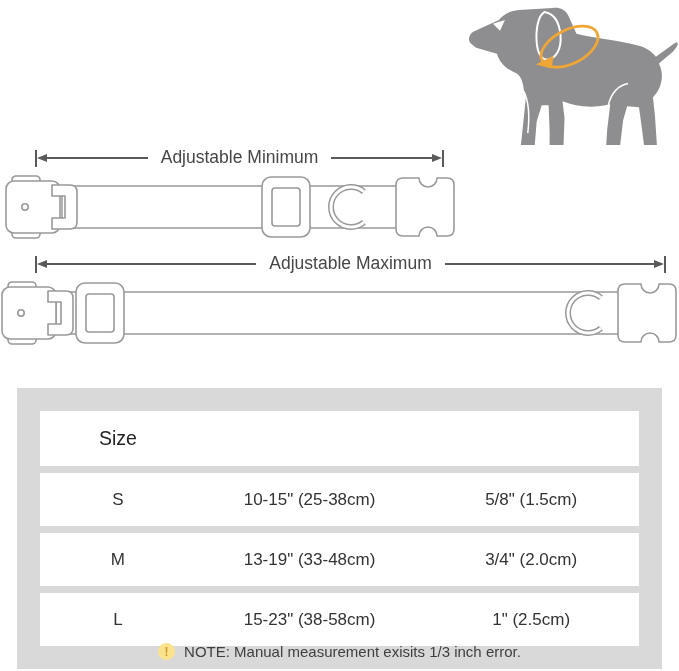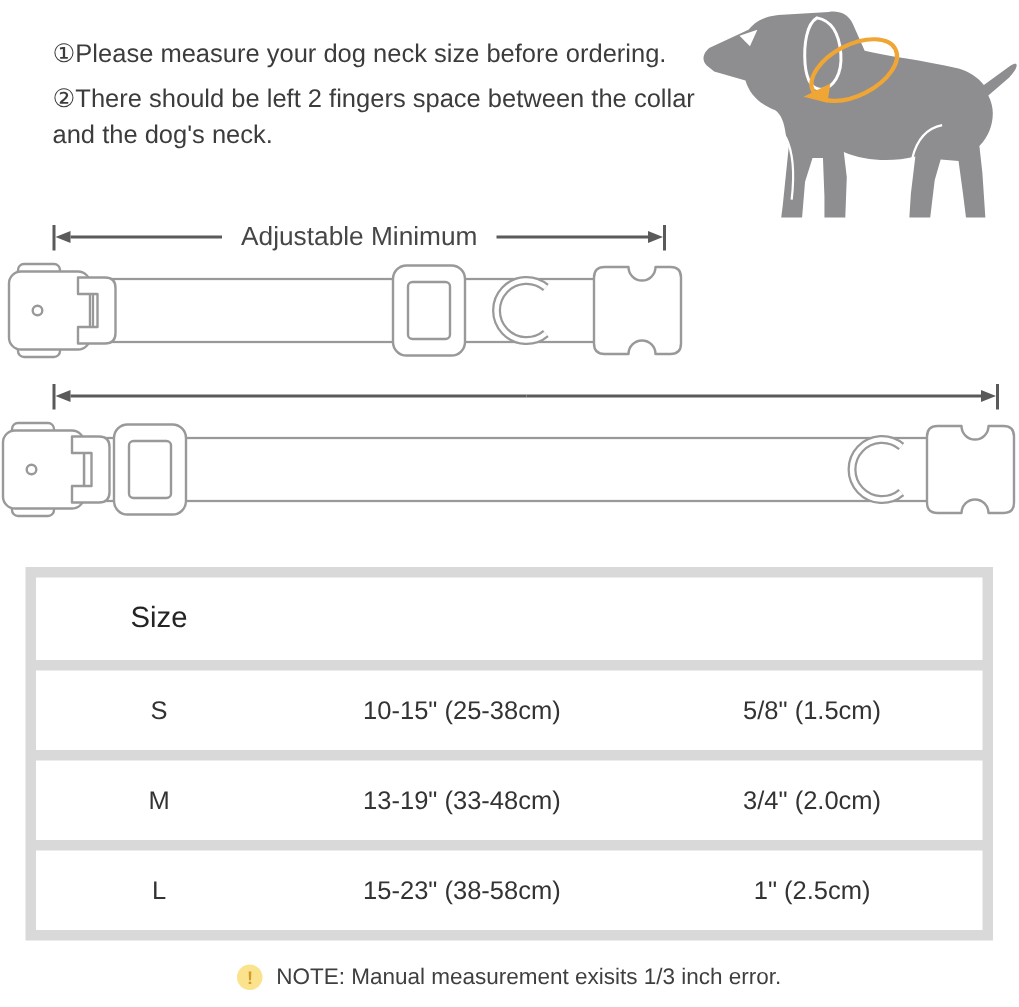--- a/index.html
+++ b/index.html
@@ -20,22 +20,22 @@
   .dim .ah-r { border-left:10px solid #5a5a5a; }
   .dim .ln { flex:1 1 auto; height:2px; background:#5a5a5a; }
   .dim .dim-label { padding:0 13px; font-size:17.5px; color:#464646; white-space:nowrap; position:relative; top:-1px; }
   #dim-min { left:35px; top:148px; width:409px; }
   #dim-max { left:35px; top:254px; width:631px; }
   .collar-svg { position:absolute; }
   #collar-min { left:4px; top:170px; width:452px; height:74px; }
   #collar-max { left:0px; top:276px; width:678px; height:74px; }
   
   .size-table {
-    position:absolute; left:17px; top:378px; width:645px;
-    background:#D9D9D9; padding:7px; box-sizing:border-box;
+    position:absolute; left:17px; top:388px; width:645px;
+    background:#D9D9D9; padding:23px; box-sizing:border-box;
     display:flex; flex-direction:column; gap:7px;
   }
   .trow { background:#fff; display:grid; grid-template-columns:26% 38% 36%; height:53px; }
   .trow.thead { height:55px; }
   .cell { display:flex; align-items:center; justify-content:center; font-size:17px; color:#333; }
   .thead .cell { font-size:19.5px; color:#242424; }
   
   .note { position:absolute; left:0; right:0; top:643px; display:flex; justify-content:center; align-items:center; gap:9px; }
   .note-icon {
     width:17px; height:17px; border-radius:50%; background:#FBE38E; color:#D29A2A;
@@ -65,24 +65,20 @@
       <g id="def-dring" fill="none">
         <path d="M12.9,-15.3 A20,20 0 1 0 12.9,15.3" stroke="#999" stroke-width="6"></path>
         <path d="M12.9,-15.3 A20,20 0 1 0 12.9,15.3" stroke="#fff" stroke-width="3"></path>
       </g>
       <g id="def-buckle-male">
         <path d="M7,0 H23 A9,9 0 0 0 41,0 H51 Q58,0 58,7 V51 Q58,58 51,58 H41 A9,9 0 0 0 23,58 H7 Q0,58 0,51 V7 Q0,0 7,0 Z" fill="#fff" stroke="#999" stroke-width="1.6" stroke-linejoin="round"></path>
       </g>
     </defs>
   </svg>
 
-  <div class="instructions">
-    <p>①Please measure your dog neck size before ordering.</p>
-    <p>②There should be left 2 fingers space between the collar and the dog's neck.</p>
-  </div>
 
   <svg class="dog-svg" viewBox="0 0 220 150">
     <path fill="#8E8E90" d="
       M14,30
       C10,33 8,38 12,42 L17,46 L38,52
       C41,62 48,68 58,72 C62,75 64,80 65,88 L67,97
       L63,136 L62,144 L76,144 L78,120 L83,104
       L90,104 L91,130 L91,144 L105,144 L106,117 L104,100
       C118,106 136,107 152,103
       L149,128 L148,144 L162,144 L165,119 L169,105
@@ -115,20 +111,21 @@
     <use href="#def-buckle-female" transform="translate(2,6)"></use>
     <use href="#def-slider" transform="translate(258,7)"></use>
     <use href="#def-dring" transform="translate(347,37)"></use>
     <use href="#def-buckle-male" transform="translate(392,8)"></use>
   </svg>
 
   <div class="dim" id="dim-max">
     <span class="bar"></span>
     <span class="ah ah-l"></span>
     <span class="ln"></span>
+    <span class="dim-label">Adjustable Maximum</span>
     <span class="ln"></span>
     <span class="ah ah-r"></span>
     <span class="bar"></span>
   </div>
 
   <svg class="collar-svg" id="collar-max" viewBox="0 0 678 74">
     <rect x="56" y="16" width="576" height="42" fill="#fff" stroke="#999" stroke-width="1.5"></rect>
     <use href="#def-buckle-female" transform="translate(2,6)"></use>
     <use href="#def-slider" transform="translate(76,7)"></use>
     <use href="#def-dring" transform="translate(588,37)"></use>

